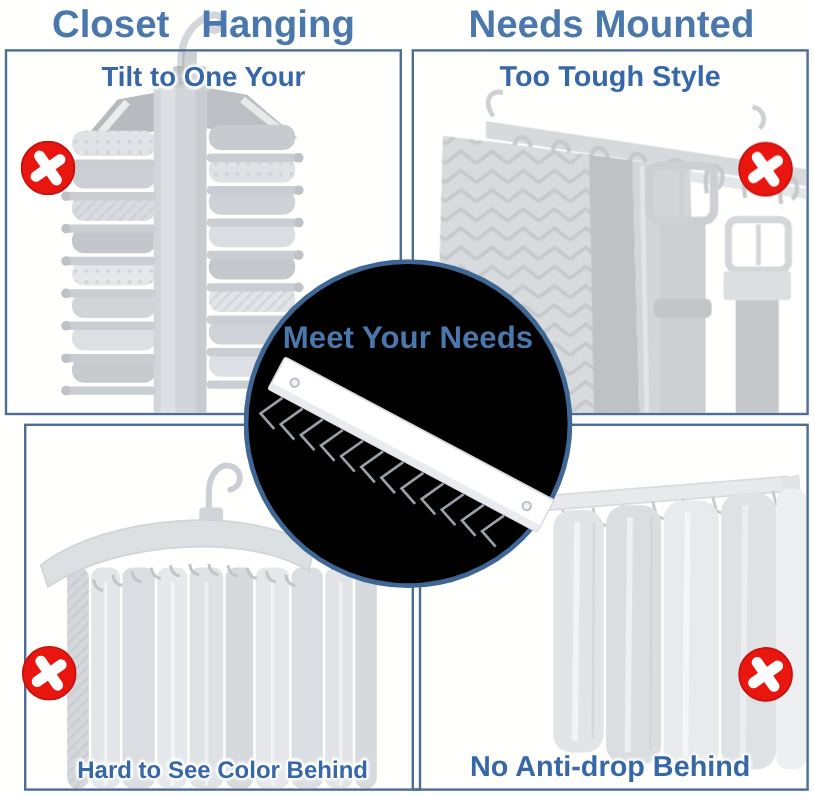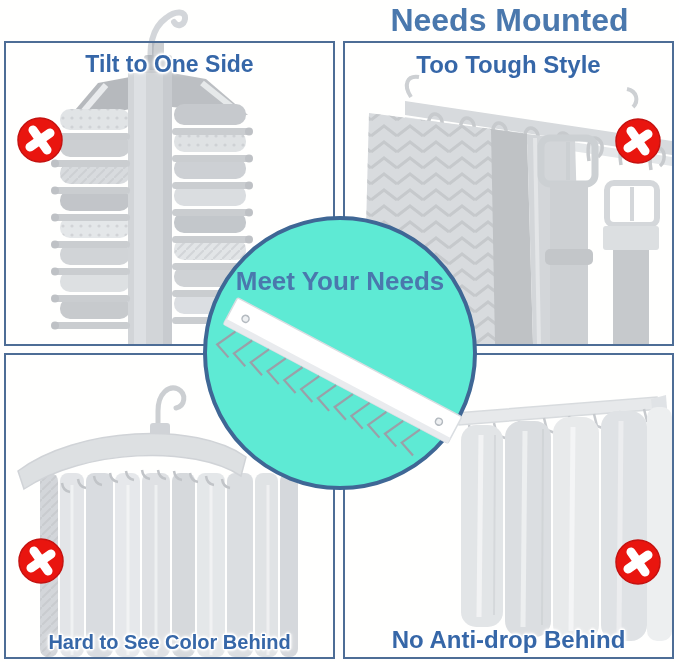--- a/index.html
+++ b/index.html
@@ -12,52 +12,53 @@
     font-size:32px;font-weight:bold;color:var(--heading-blue,#4a78ad);z-index:4;
   }
   .header-left{left:0;width:339px;white-space:pre;}
   .header-right{left:340px;width:339px;}
   .box{
     position:absolute;border:2px solid var(--border-blue,#4d6d96);
     overflow:hidden;z-index:2;background:transparent;
   }
   .box-tl{left:4px;top:41px;width:327px;height:301px;}
   .box-tr{left:343px;top:41px;width:327px;height:301px;}
-  .box-bl{left:4px;top:353px;width:327px;height:302px;}
+  .box-bl{left:20px;top:353px;width:327px;height:302px;}
   .box-br{left:343px;top:353px;width:327px;height:302px;}
   .photo{position:absolute;left:0;top:0;z-index:1;}
   .cap{
     position:absolute;left:0;width:100%;text-align:center;font-weight:bold;
     color:var(--caption-blue,#3667a8);z-index:3;
     text-shadow:-1px -1px 0 #fff,1px -1px 0 #fff,-1px 1px 0 #fff,1px 1px 0 #fff,
       0 -2px 2px #fff,0 2px 2px #fff,-2px 0 2px #fff,2px 0 2px #fff,0 0 6px #fff;
   }
   .cap-top{top:8px;}
   .cap-bottom{bottom:3px;}
   .fs23{font-size:23px;} .fs24{font-size:24px;text-align:center;} .fs20{font-size:20px;}
   .hookwire{position:absolute;left:120px;top:0;z-index:1;}
   .circle{
     position:absolute;left:203px;top:216px;width:266px;height:266px;
     border:4px solid var(--circle-border-blue,#3f6795);border-radius:50%;
-    background:#5eead4;z-index:5;
+    background:#000000;z-index:5;
   }
   .circle-label{
     position:absolute;top:46px;left:0;width:100%;text-align:center;
     font-size:26px;font-weight:bold;color:var(--heading-blue,#4a78ad);
   }
   .product{position:absolute;left:0;top:0;}
   .xmark{position:absolute;width:46px;height:46px;z-index:6;}
   .x-tl{left:17px;top:117px;} .x-tr{left:615px;top:118px;}
   .x-bl{left:18px;top:538px;} .x-br{left:615px;top:539px;}
 </style>
 </head>
 <body>
 
 <div class="stage">
 
+  <div class="header header-left">Closet   Hanging</div>
   <div class="header header-right">Needs Mounted</div>
 
   <svg class="hookwire" width="90" height="70" viewBox="0 0 90 70">
     <path d="M32,68 C28,48 32,28 46,18 C56,10 66,11 65,19 C64,26 57,27 54,22" stroke="#a7adb5" stroke-width="6" fill="none" stroke-linecap="round" opacity="0.5"></path>
   </svg>
 
   <div class="box box-tl">
     <svg class="photo" width="327" height="301" viewBox="0 0 327 301">
       <defs>
         <pattern id="dots" width="9" height="9" patternUnits="userSpaceOnUse">
@@ -136,21 +137,21 @@
             <circle cx="243" cy="115.5" r="4"></circle>
             <circle cx="243" cy="142.5" r="4"></circle>
             <circle cx="243" cy="169.5" r="4"></circle>
           <circle cx="243" cy="196.5" r="4"></circle>
             <circle cx="243" cy="223.5" r="4"></circle>
             <circle cx="243" cy="250.5" r="4"></circle>
             <circle cx="243" cy="277.5" r="4"></circle>
         </g>
       </g>
     </svg>
-    <div class="cap cap-top fs23">Tilt to One Side</div>
+    <div class="cap cap-top fs23">Tilt to One Your</div>
   </div>
 
   <div class="box box-tr">
     <svg class="photo" width="327" height="301" viewBox="0 0 327 301">
       <g opacity="0.5">
         <path d="M66,54 C58,42 62,32 74,34" stroke="#9aa0a8" stroke-width="4" fill="none"></path>
         <polygon points="60,58 327,98 327,112 60,72" fill="#aeb4bc"></polygon>
         <polygon points="60,74 327,114 327,123 60,83" fill="#c9ced4"></polygon>
         <g stroke="#8e949c" stroke-width="3.5" fill="none">
           <path transform="translate(84,70)" d="M0,24 C-3,6 2,-2 9,2 C15,6 14,16 9,20"></path>

